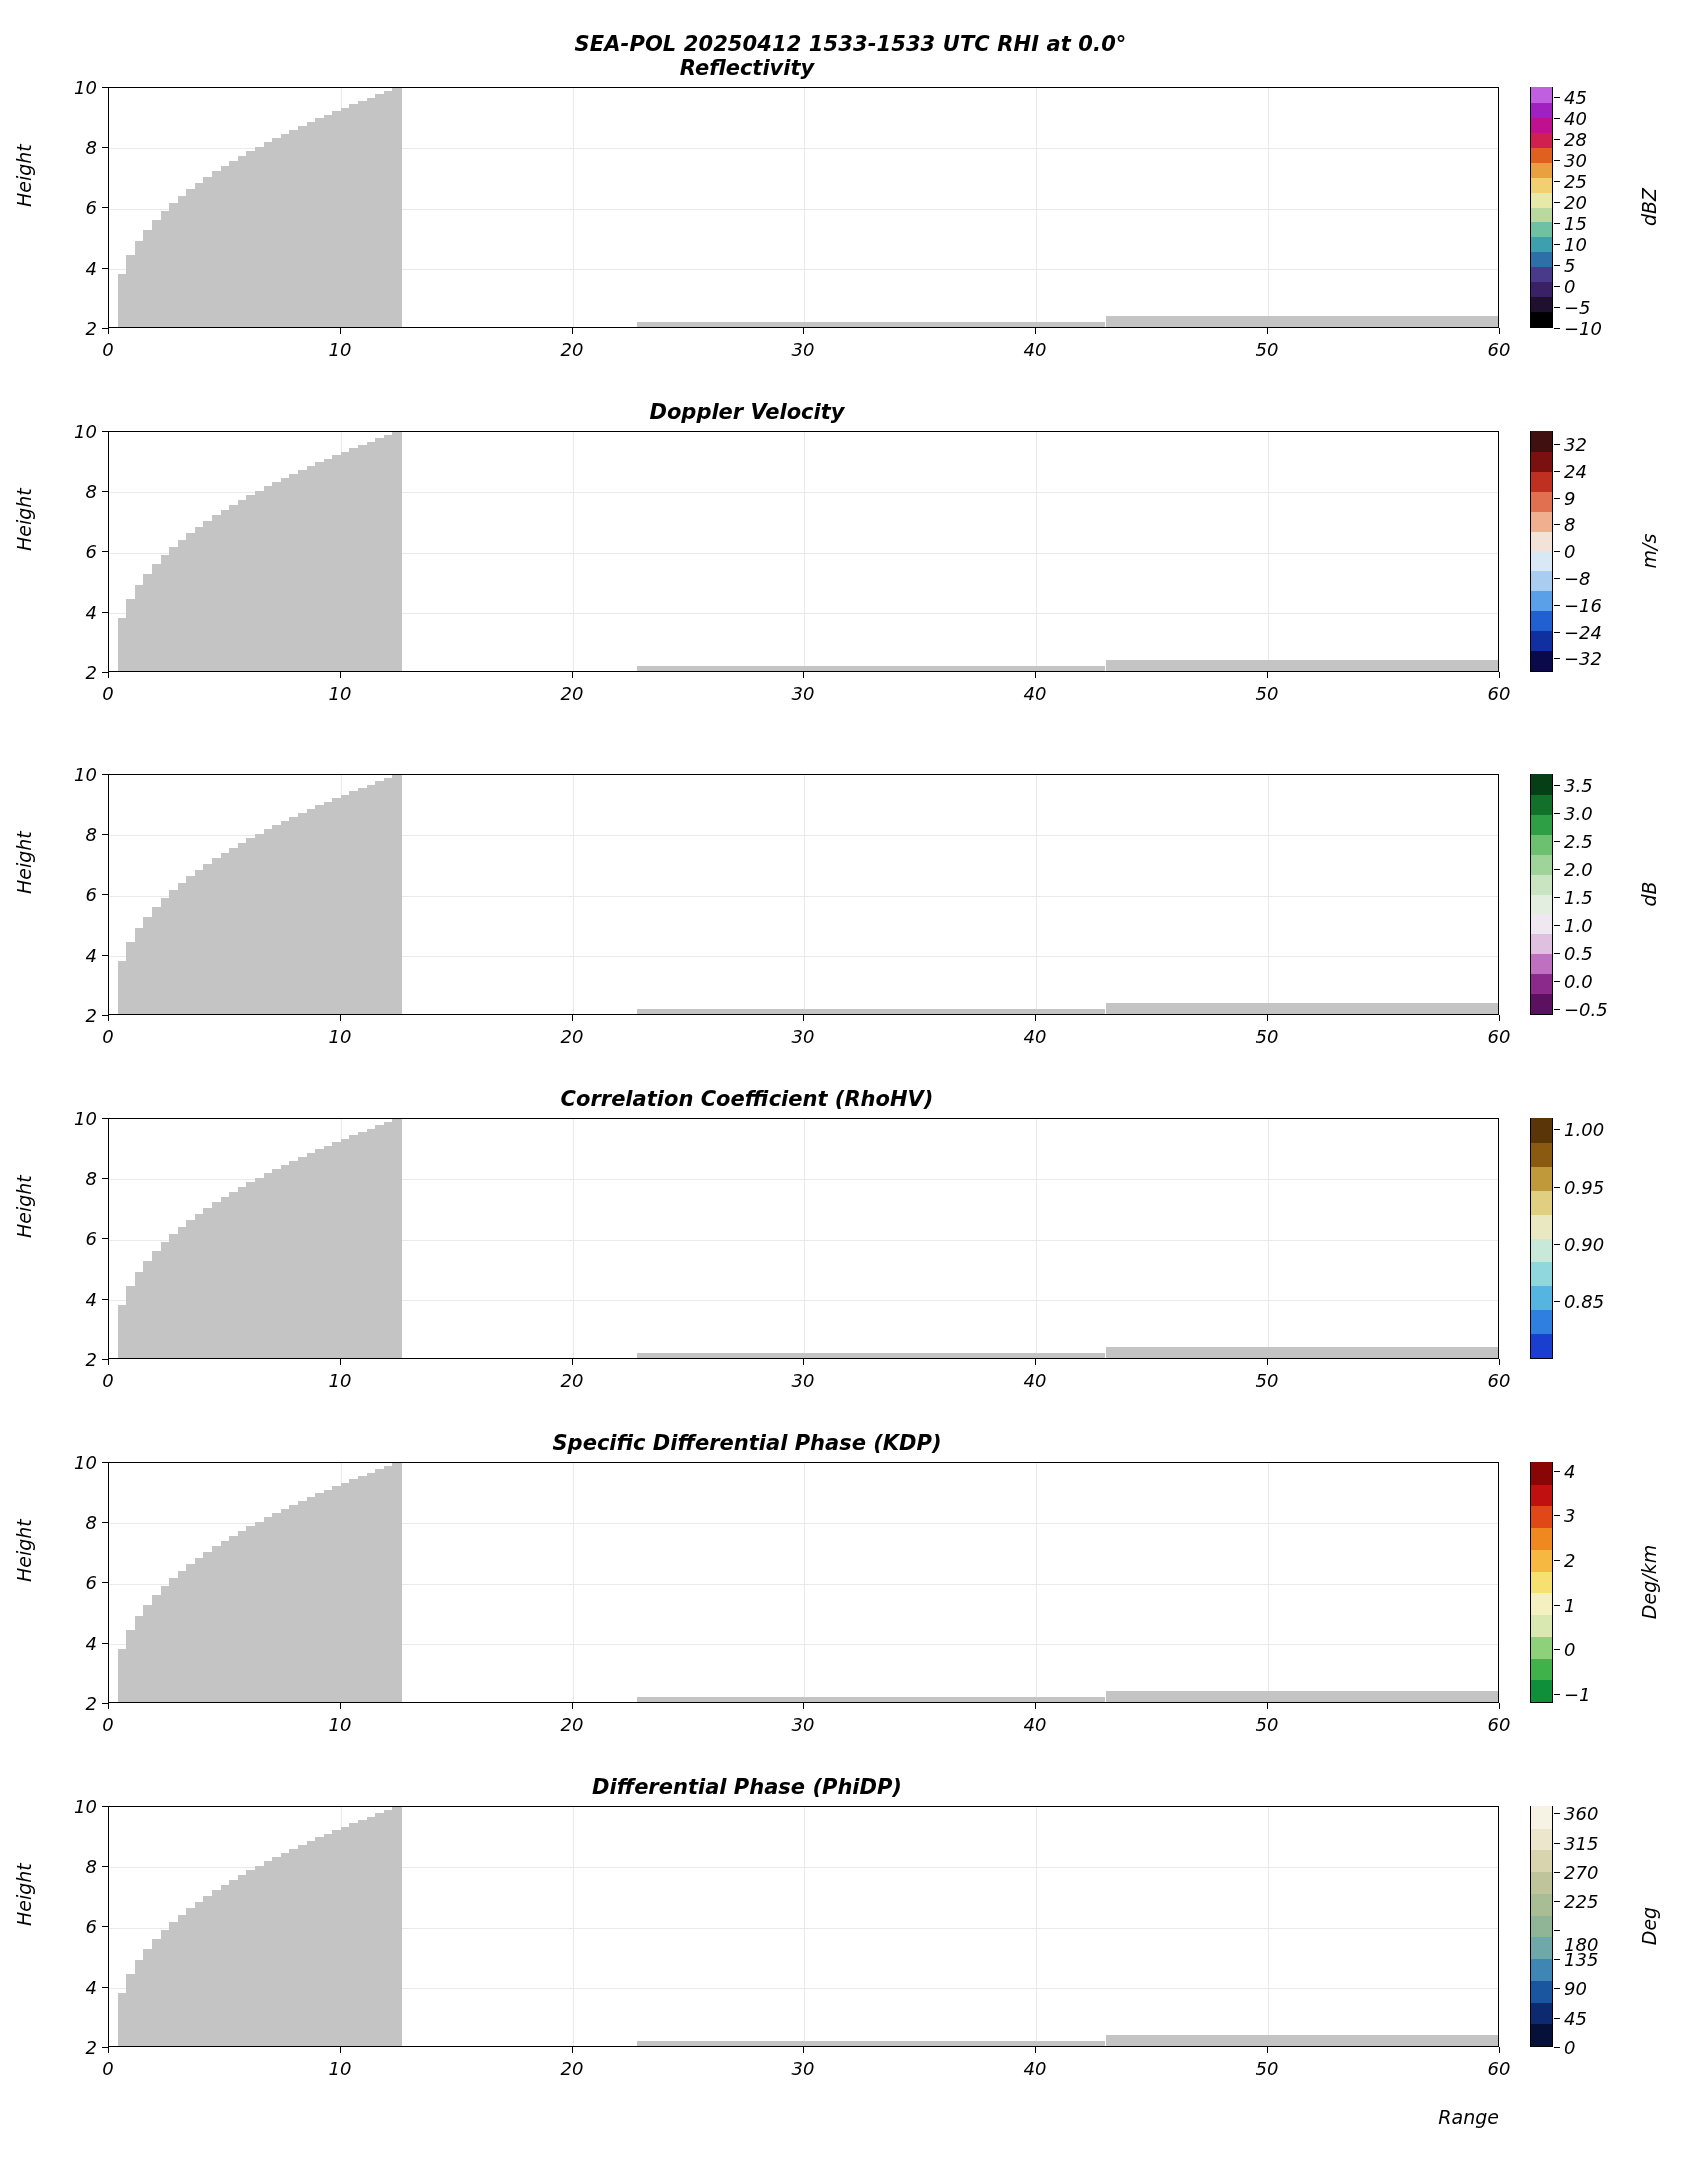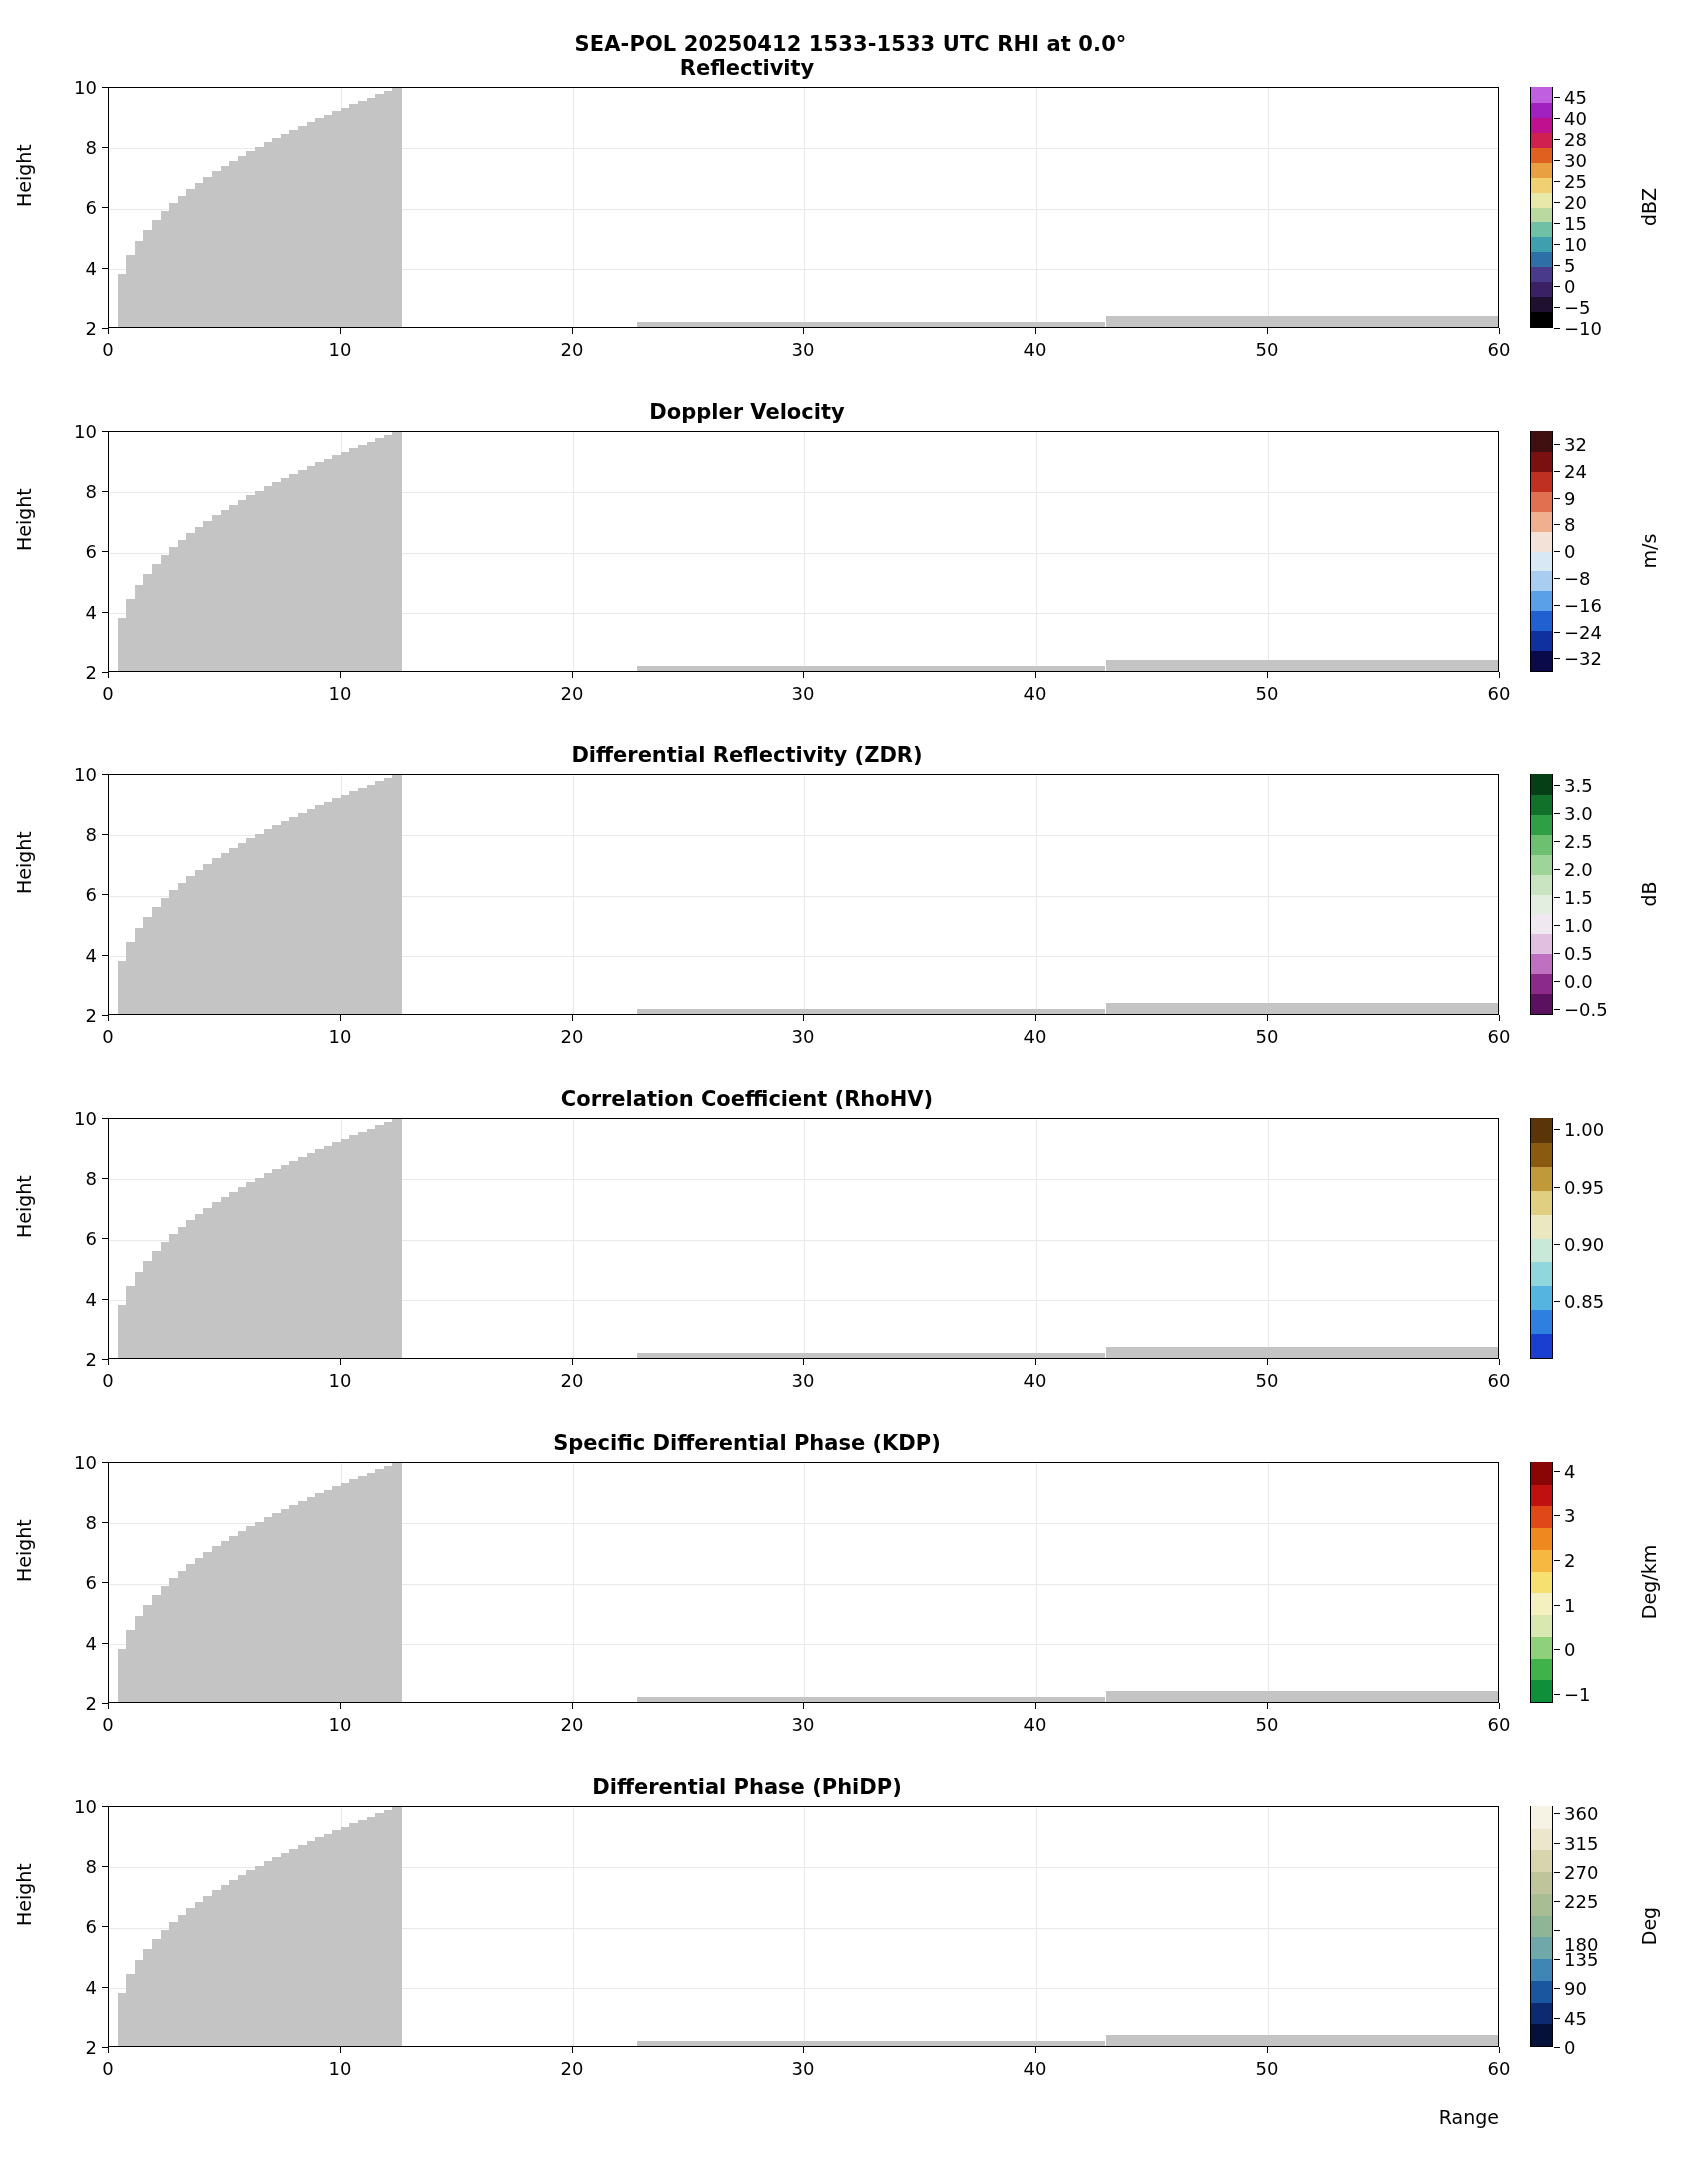--- a/index.html
+++ b/index.html
@@ -11,20 +11,21 @@
     width: 1701px;
     height: 2160px;
     font-family: "DejaVu Sans", sans-serif;
     color: #000000;
     overflow: hidden;
   }
   #page {
     position: relative;
     width: 1701px;
     height: 2160px;
+    font-style: italic;
   }
   .suptitle {
     position: absolute;
     top: 32px;
     left: 0;
     width: 1701px;
     text-align: center;
     font-size: 21px;
     font-weight: bold;
     letter-spacing: 0.1px;
@@ -383,21 +384,20 @@
         <div class="cbar-label" style="left: 1564px; top: 124px;">8</div>
         <div class="cbar-tick" style="left: 1554px; top: 98px;"></div>
         <div class="cbar-label" style="left: 1564px; top: 98px;">9</div>
         <div class="cbar-tick" style="left: 1554px; top: 71px;"></div>
         <div class="cbar-label" style="left: 1564px; top: 71px;">24</div>
         <div class="cbar-tick" style="left: 1554px; top: 44px;"></div>
         <div class="cbar-label" style="left: 1564px; top: 44px;">32</div>
         <div class="cbar-unit" style="top: 151px; transform: rotate(-90deg) translate(-50%, 0px);">m/s</div>
       </div>
       <div class="panel" style="top: 743px; height: 306px;">
-        <div class="panel-title">Differential Reflectivity (ZDR)</div>
         <div class="ylabel">Height</div>
         <div class="plot-area">
           <div class="gridline-v" style="left: 232px;"></div>
           <div class="gridline-v" style="left: 464px;"></div>
           <div class="gridline-v" style="left: 695px;"></div>
           <div class="gridline-v" style="left: 927px;"></div>
           <div class="gridline-v" style="left: 1159px;"></div>
           <div class="gridline-h" style="top: 181px;"></div>
           <div class="gridline-h" style="top: 121px;"></div>
           <div class="gridline-h" style="top: 60px;"></div>

